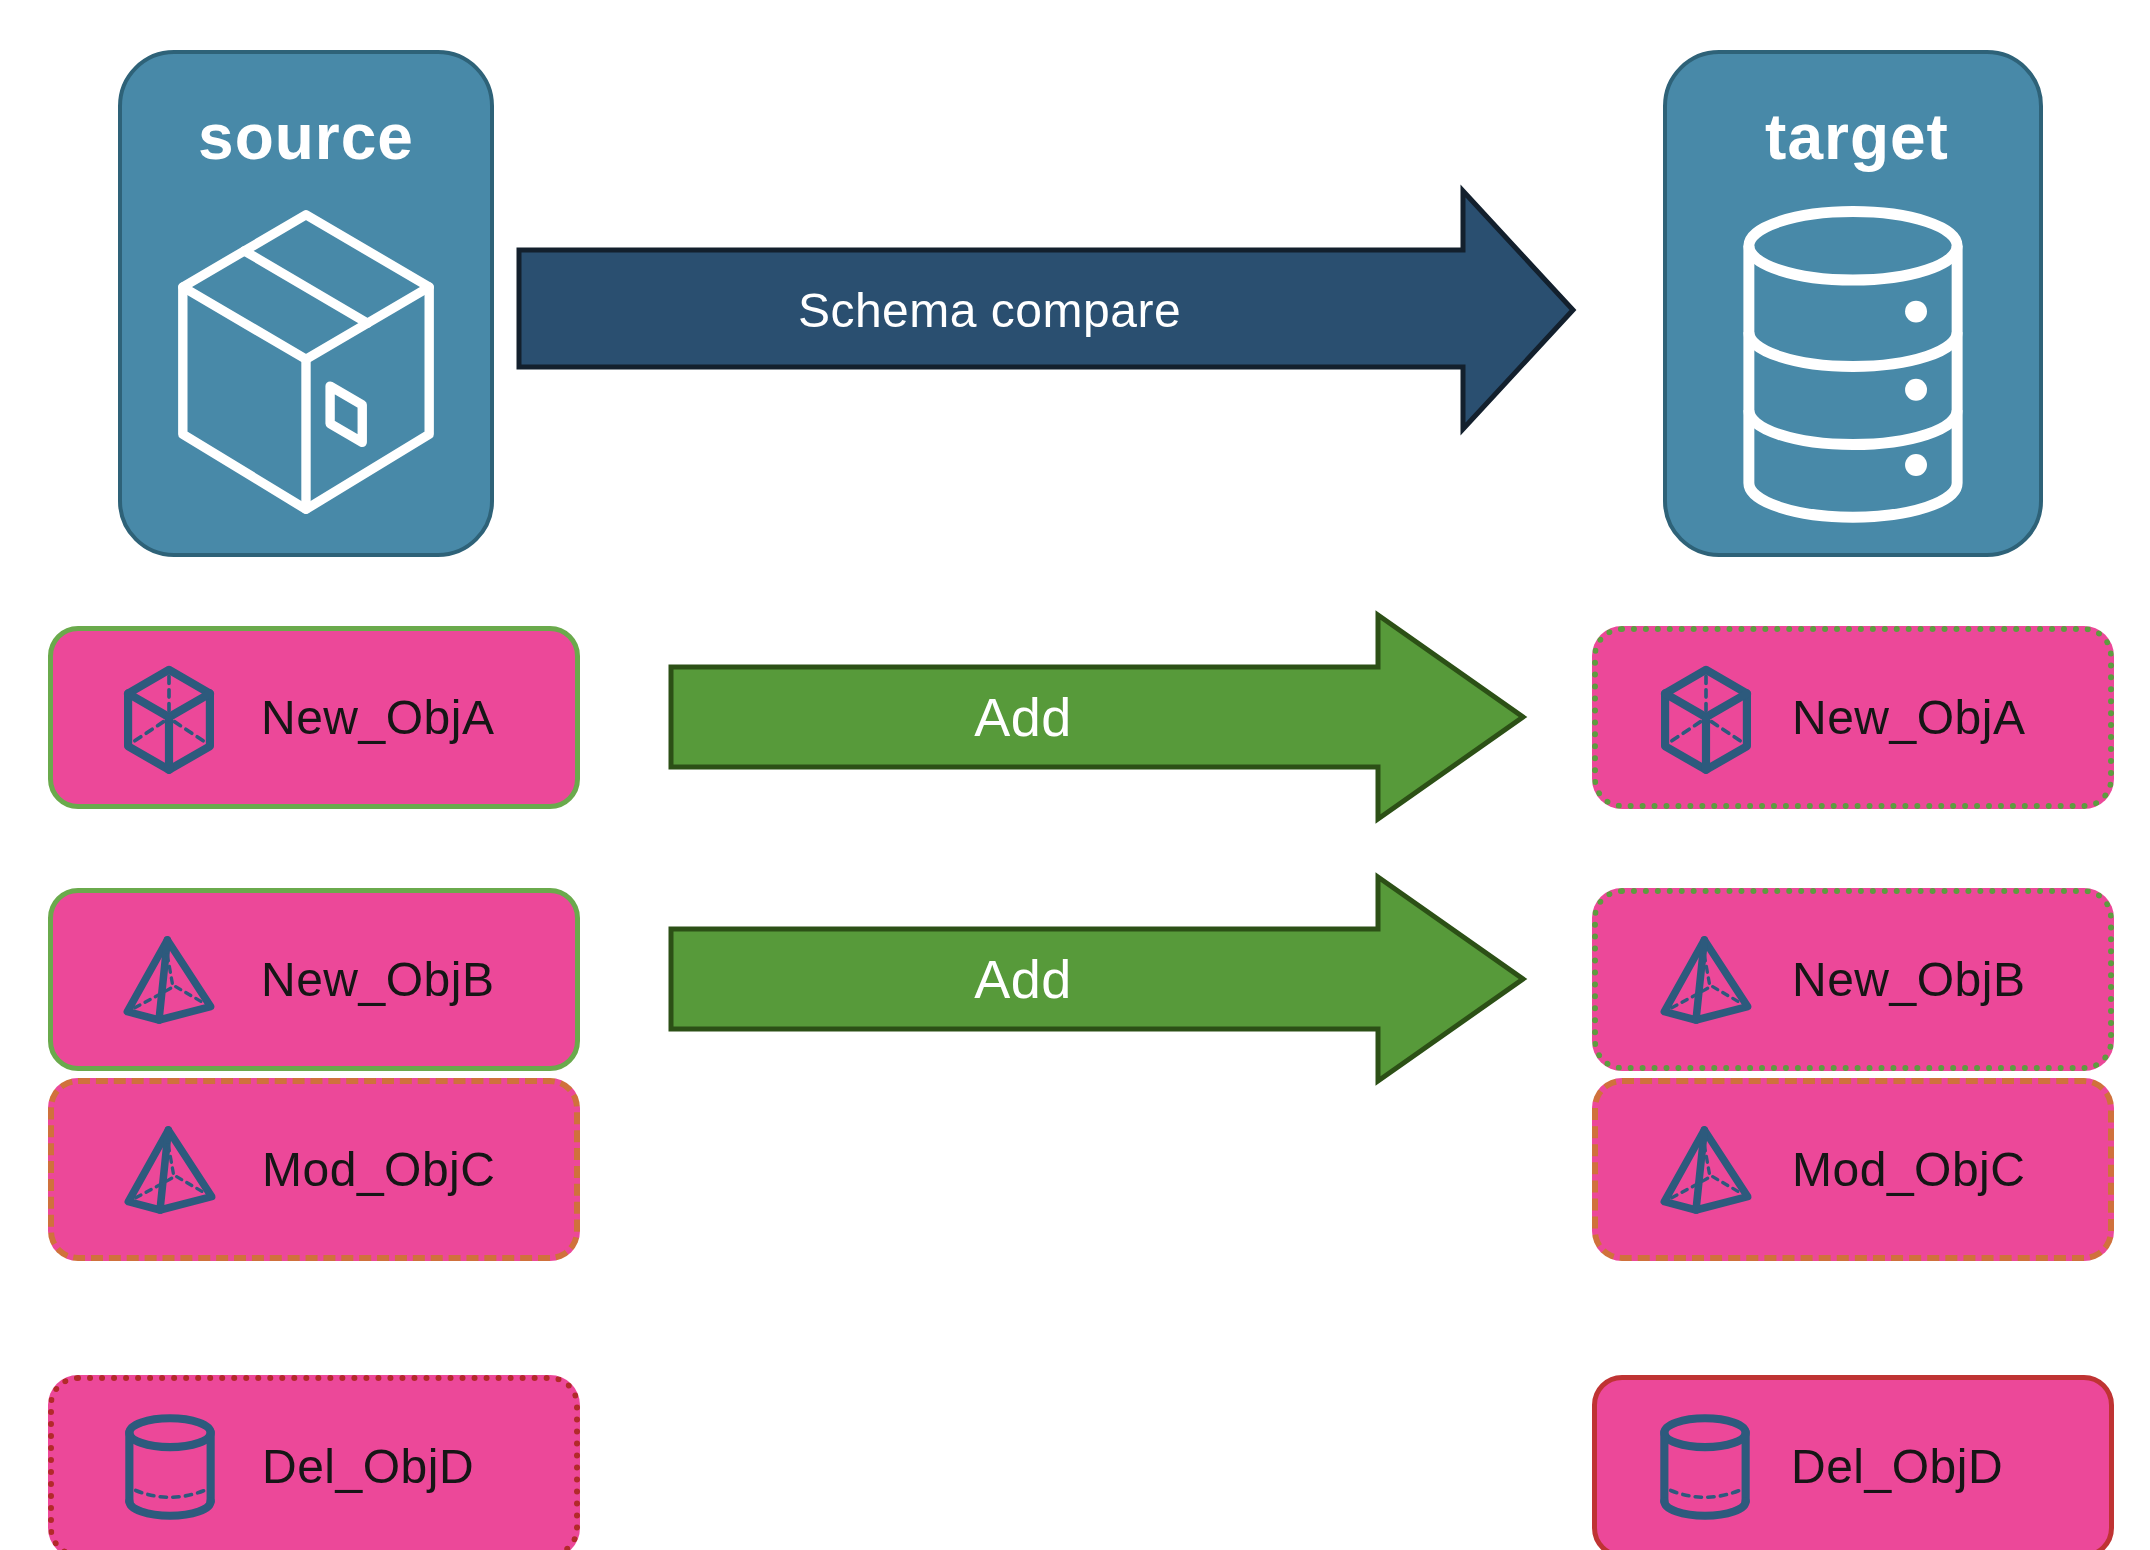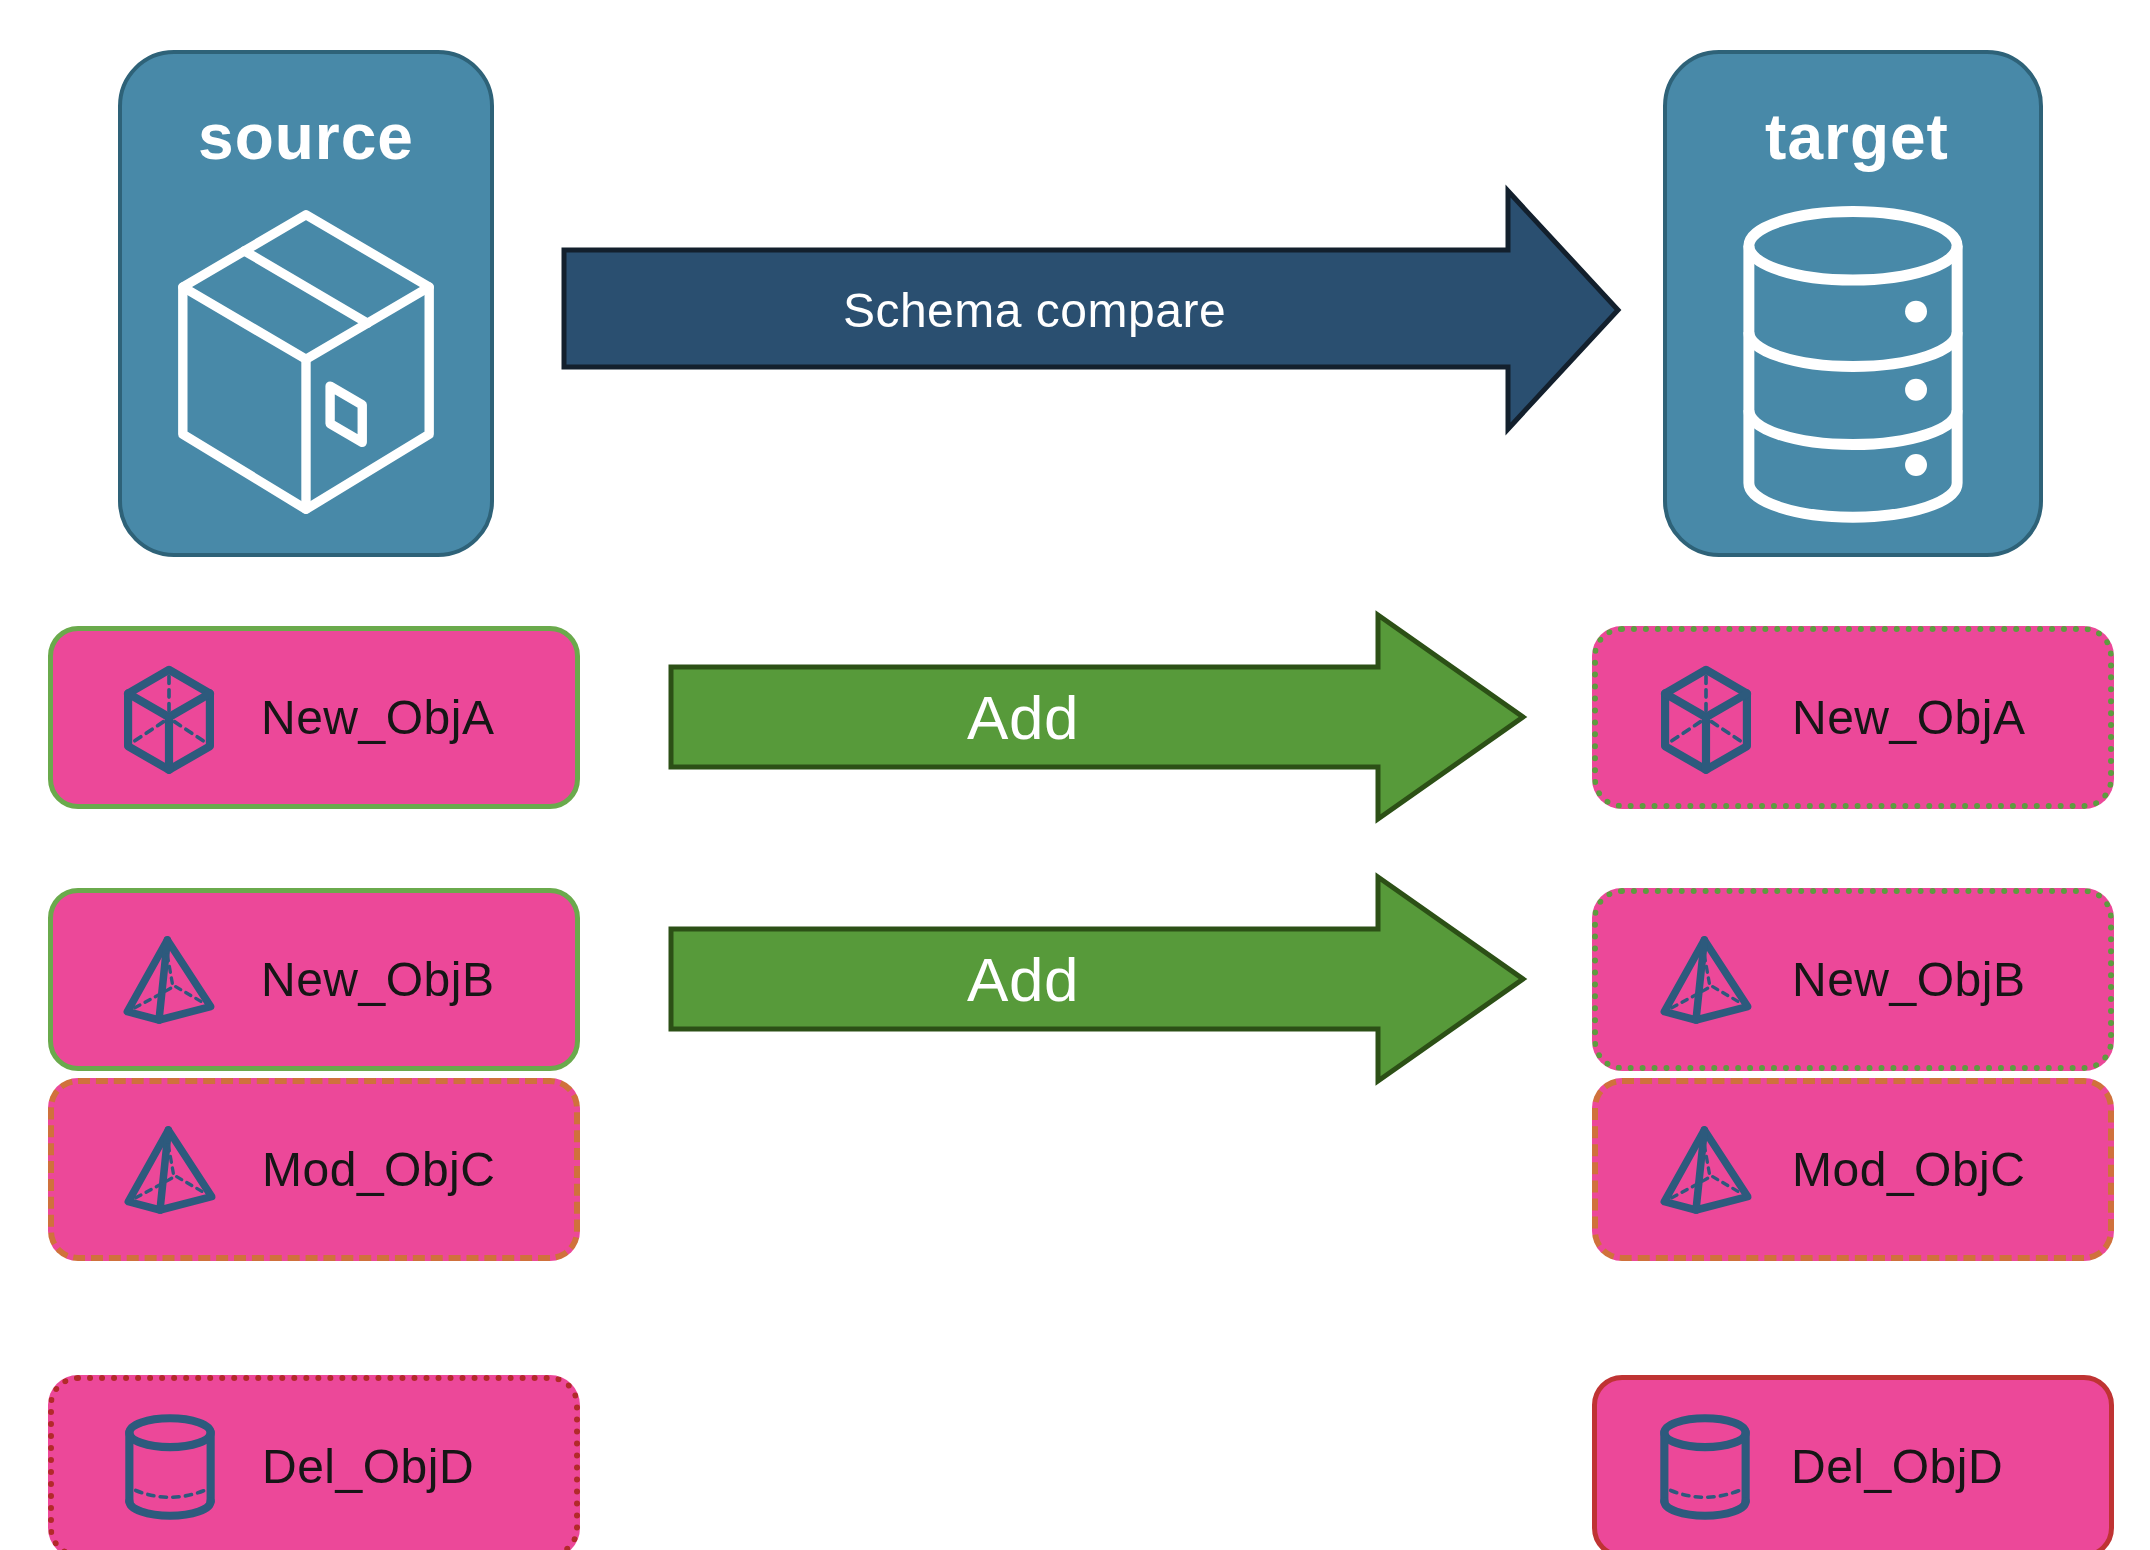--- a/index.html
+++ b/index.html
@@ -28,30 +28,30 @@
     letter-spacing:1px;
   }
   .node-icon{position:absolute;left:50%;transform:translateX(-50%);color:#ffffff;}
   .node-icon.package{top:150px;width:268px;height:316px;}
   .node-icon.database{top:148px;width:233px;height:322px;}
   .node-icon svg{width:100%;height:100%;display:block;}
 
   
   .block-arrow{position:absolute;}
   .block-arrow svg{position:absolute;left:0;top:0;width:100%;height:100%;display:block;overflow:visible;}
-  .compare-arrow{left:561px;top:188px;width:1060px;height:244px;}
+  .compare-arrow{left:516px;top:188px;width:1060px;height:244px;}
   .compare-arrow .poly{fill:var(--compare-fill);stroke:var(--compare-border);stroke-width:5;}
   .arrow-label{
     position:absolute;left:0;top:0;height:100%;
     display:flex;align-items:center;justify-content:center;
     color:var(--arrow-text);font-size:48px;letter-spacing:0.5px;
   }
   .compare-arrow .arrow-label{width:947px;}
   .row-arrow{left:668px;top:-14px;width:860px;height:210px;}
-  .row-arrow .arrow-label{width:710px;font-size:62px;}
+  .row-arrow .arrow-label{width:710px;font-size:54px;}
 
   
   .row{position:absolute;left:0;width:2150px;height:183px;}
   .card{
     position:absolute;top:0;height:183px;
     background:#ec4899;border-radius:30px;
     box-sizing:border-box;
     display:flex;align-items:center;
   }
   .card.left{left:48px;width:532px;padding-left:66px;gap:42px;}

